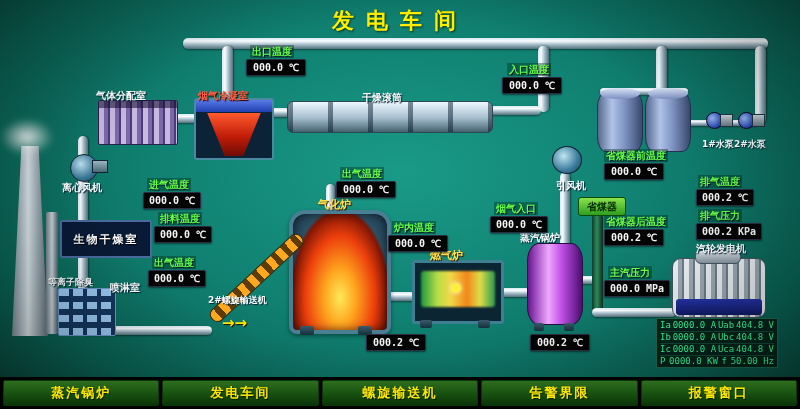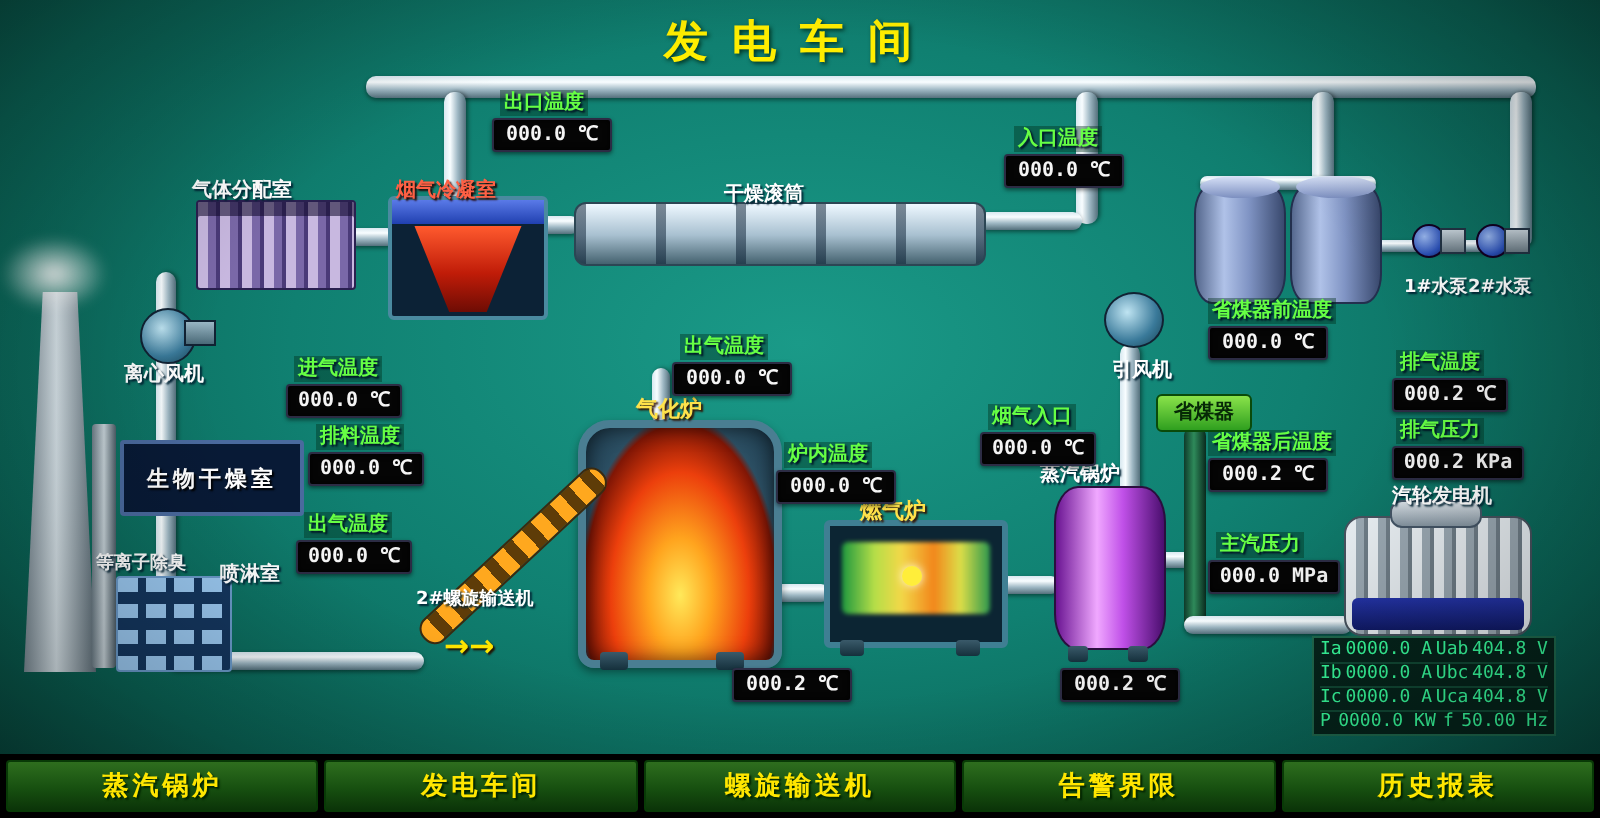--- a/index.html
+++ b/index.html
@@ -282,16 +282,16 @@
       <span>f</span>
       <span>50.00 Hz</span>
     </div>
   </div>
 
   <div class="nav">
     <div class="navbtn">蒸汽锅炉</div>
     <div class="navbtn">发电车间</div>
     <div class="navbtn">螺旋输送机</div>
     <div class="navbtn">告警界限</div>
-    <div class="navbtn">历史报表</div>
+    <div class="navbtn">报警窗口</div>
   </div>
 
 </div>
 
 </body></html>

